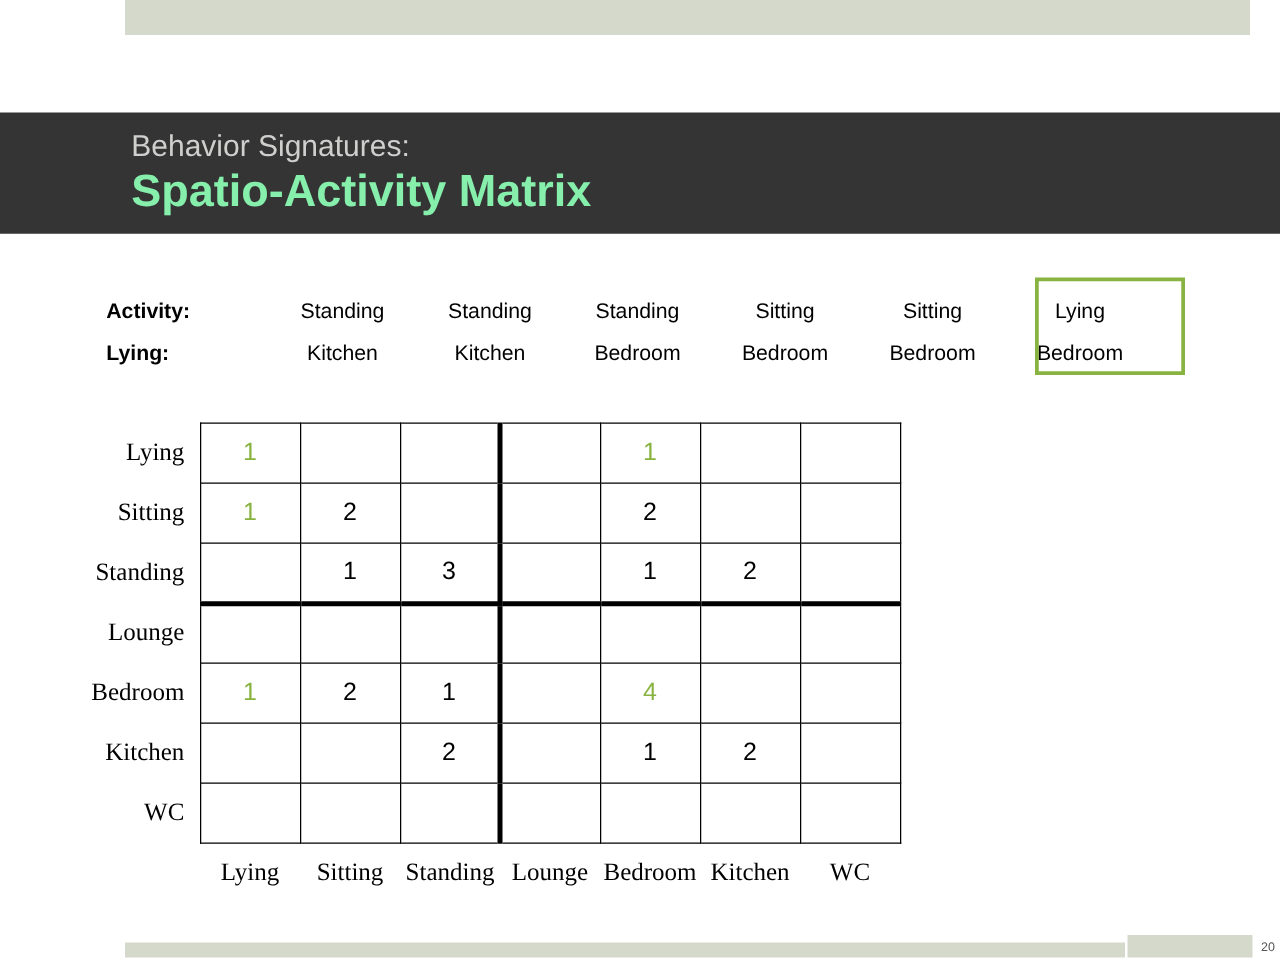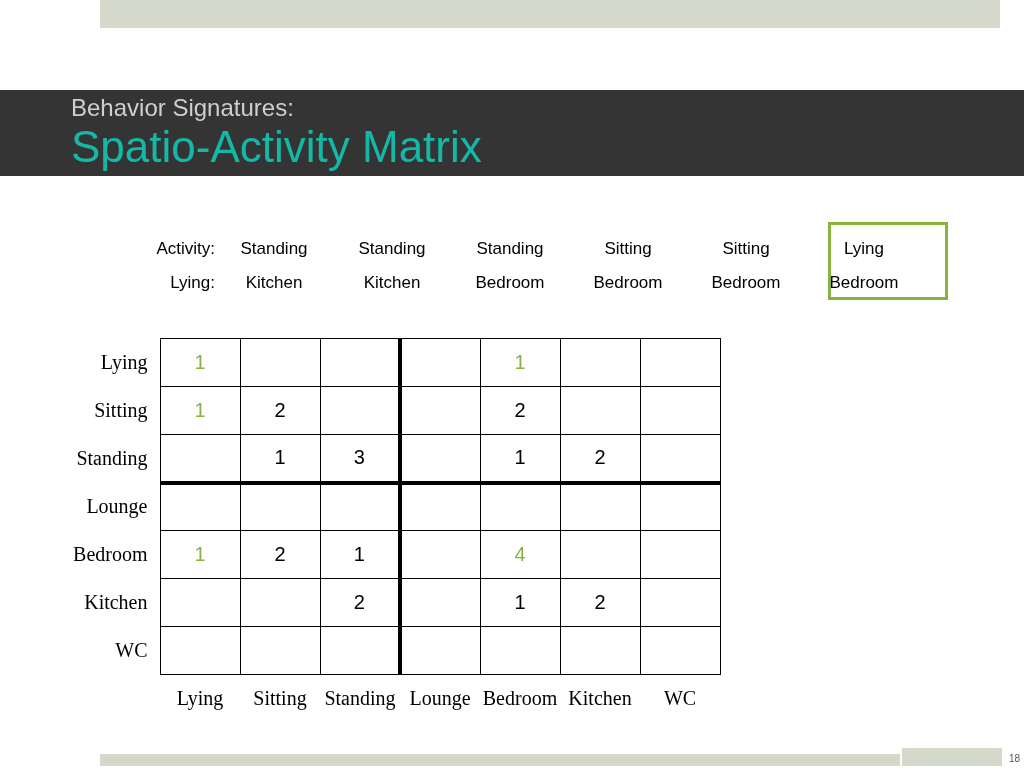--- a/index.html
+++ b/index.html
@@ -1,23 +1,23 @@
 <!DOCTYPE html>
 <html><head>
 <meta charset="utf-8">
 <style>
   * { box-sizing: border-box; margin: 0; padding: 0; }
   html, body { width: 1024px; height: 768px; font-family: "Century Gothic", "Segoe UI", Arial, sans-serif; background: #fff; overflow: hidden; }
   .top-bar { position: absolute; top: 0; left: 100px; right: 24px; height: 28px; background: #d5d9cb; }
-  .title-band { position: absolute; top: 90px; left: 0; right: 0; height: 86px; background: #343434; padding-left: 71px; display: flex; flex-direction: column; justify-content: center; }
+  .title-band { position: absolute; top: 90px; left: 0; right: 0; height: 97px; background: #343434; padding-left: 105px; display: flex; flex-direction: column; justify-content: center; }
   .title-band .sub { color: #cfd0cd; font-size: 24px; font-weight: 300; }
-  .title-band .main { color: #14b8a6; font-size: 44px; font-weight: 400; }
+  .title-band .main { color: #86efac; font-size: 36px; font-weight: 700; }
   .seq { position: absolute; top: 232px; left: 85px; right: 50px; font-family: "Century Gothic", Arial, sans-serif; }
   .seq-row { display: flex; align-items: center; height: 34px; font-size: 17px; }
-  .seq-label { width: 130px; font-weight: normal; text-align: right; }
+  .seq-label { width: 130px; font-weight: bold; }
   .seq-col { width: 118px; text-align: center; font-weight: 400; }
   .highlight-box { position: absolute; top: 222px; left: 828px; width: 120px; height: 78px; border: 3px solid #89b340; }
   .matrix { position: absolute; top: 338px; left: 60px; }
   .matrix table { border-collapse: collapse; }
   .matrix td, .matrix th { width: 80px; height: 48px; text-align: center; font-family: "Times New Roman", serif; font-size: 20px; font-weight: 400; border: 1px solid #000; }
   .matrix th.row-label { border: none; text-align: right; padding-right: 12px; font-weight: 400; width: 100px; }
   .matrix th.col-label { border: none; font-weight: 400; height: 36px; }
   .matrix .thick-right { border-right: 4px solid #000; }
   .matrix .thick-bottom { border-bottom: 4px solid #000; }
   .green { color: #89b340; font-family: "Century Gothic", Arial, sans-serif; font-size: 20px; }
@@ -141,13 +141,13 @@
           <th class="col-label">Bedroom</th>
           <th class="col-label">Kitchen</th>
           <th class="col-label">WC</th>
         </tr>
       </tbody>
   </table>
 </div>
 
 <div class="bottom-bar"></div>
 <div class="bottom-bar2"></div>
-<div class="page-num">18</div>
+<div class="page-num">20</div>
 
 </body></html>

